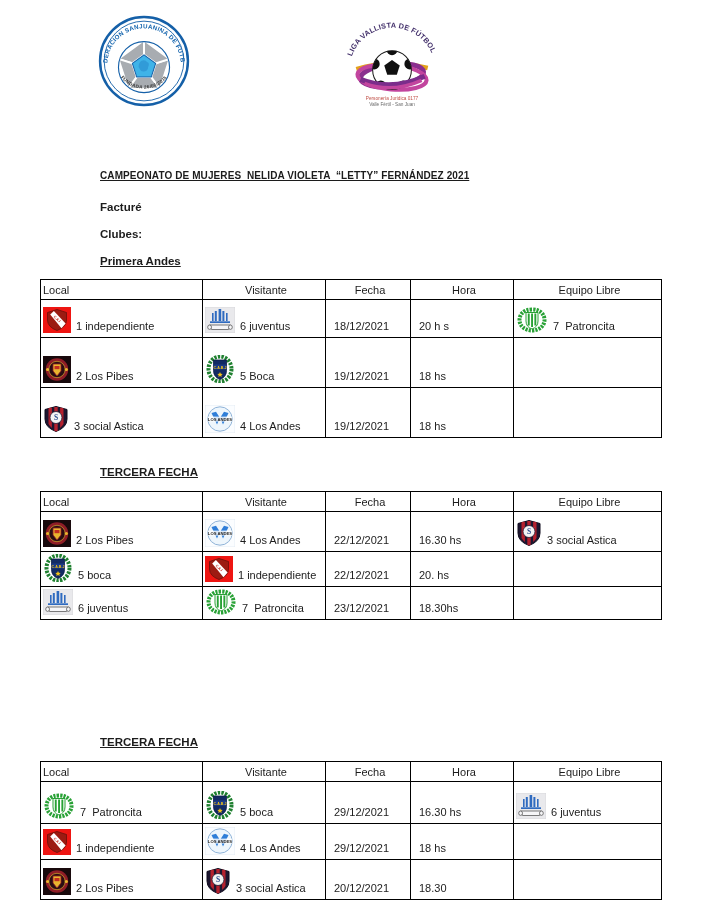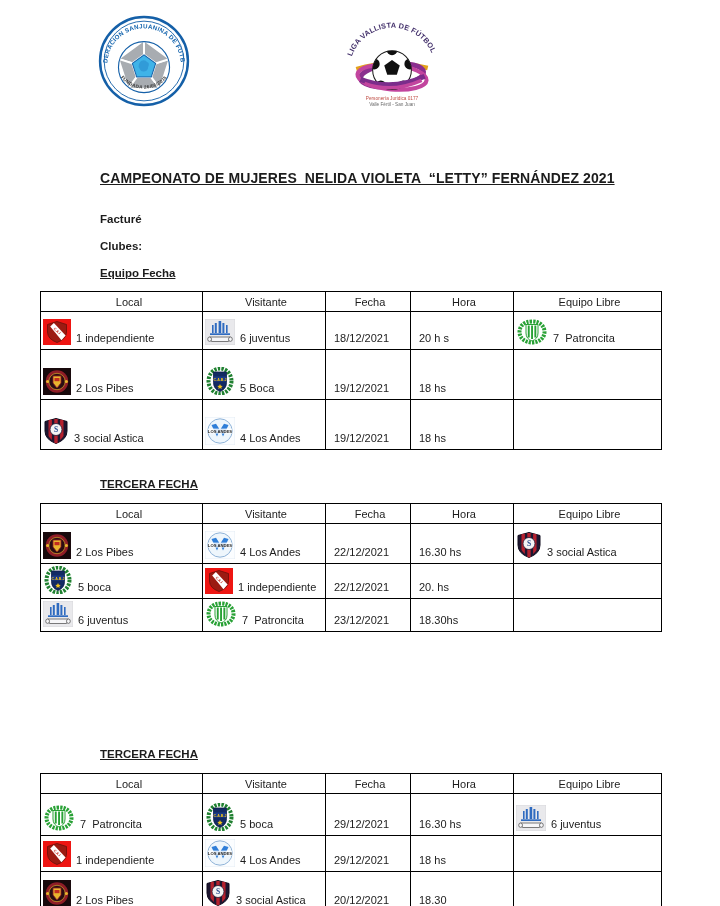--- a/index.html
+++ b/index.html
@@ -11,27 +11,27 @@
     padding-top:170px;
     font-family:"Liberation Sans",sans-serif;
     color:#1c1c1c;
     overflow:hidden;
   }
   .logo{position:absolute;}
   .logo-federacion{left:98px;top:14px;width:92px;height:94px;}
   .logo-liga{left:340px;top:18px;width:102px;height:94px;}
   .doc-title{
     margin:0 0 0 100px;
-    font-size:14px;font-weight:bold;
+    font-size:10px;font-weight:bold;
     text-decoration:underline;
     white-space:pre;
     letter-spacing:.1px;
   }
   .doc-sub{margin:0 0 0 100px;font-size:11.5px;font-weight:bold;}
-  .sub-facture{margin-top:27px;}
+  .sub-facture{margin-top:20px;}
   .sub-clubes{margin-top:15px;}
   .fecha-heading{
     margin:0 0 0 100px;
     font-size:11.5px;font-weight:bold;
     text-decoration:underline;
   }
   .s0 .fecha-heading{margin-top:15px;}
   .s1 .fecha-heading{margin-top:28px;}
   .s2 .fecha-heading{margin-top:116px;}
   .fixture-table{
@@ -42,21 +42,21 @@
     border:1.5px solid #000;
   }
   .s1 .fixture-table,.s2 .fixture-table{margin-top:13px;}
   .fixture-table th,.fixture-table td{
     border:1px solid #000;
     font-size:11px;font-weight:normal;
     overflow:hidden;
   }
   .fixture-table thead tr{height:20px;}
   .fixture-table th{text-align:center;padding:1px 4px 1px 8px;vertical-align:middle;}
-  .fixture-table th.th-local{text-align:center;padding-left:19px;}
+  .fixture-table th.th-local{text-align:left;padding-left:2px;}
   .fixture-table td{vertical-align:bottom;padding:2px 4px 5px 8px;}
   .fixture-table td.cell-club{padding:2px 2px 4px 2px;}
   .c-local{width:162px;}
   .c-visitante{width:123px;}
   .c-fecha{width:85px;}
   .c-hora{width:103px;}
   .c-libre{width:148px;}
   
   .t0 tbody tr:nth-child(1){height:38px;}
   .t0 tbody tr:nth-child(2){height:50px;}
@@ -141,21 +141,21 @@
       <text x="51" y="80" text-anchor="middle" font-size="4.6" fill="#bf4a41">Personería Jurídica 0177</text>
       <text x="51" y="86.5" text-anchor="middle" font-size="4.6" fill="#6a6a6a">Valle Fértil - San Juan</text>
     </svg>
   </div>
 
   <h1 class="doc-title">CAMPEONATO DE MUJERES  NELIDA VIOLETA  “LETTY” FERNÁNDEZ 2021</h1>
   <p class="doc-sub sub-facture">Facturé</p>
   <p class="doc-sub sub-clubes">Clubes:</p>
 
   <section class="fecha-section s0">
-    <h3 class="fecha-heading">Equipo Fecha</h3>
+    <h3 class="fecha-heading">Primera Andes</h3>
     <table class="fixture-table t0">
       <colgroup>
           <col class="c-local">
           <col class="c-visitante">
           <col class="c-fecha">
           <col class="c-hora">
           <col class="c-libre">
         </colgroup>
       <thead>
         <tr>

